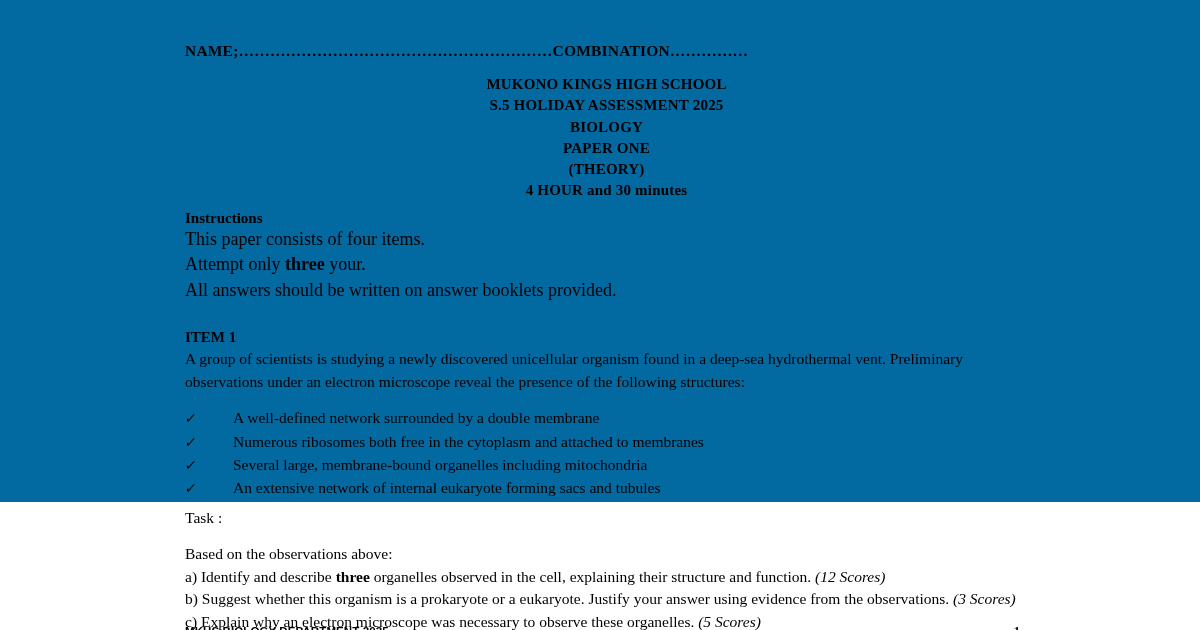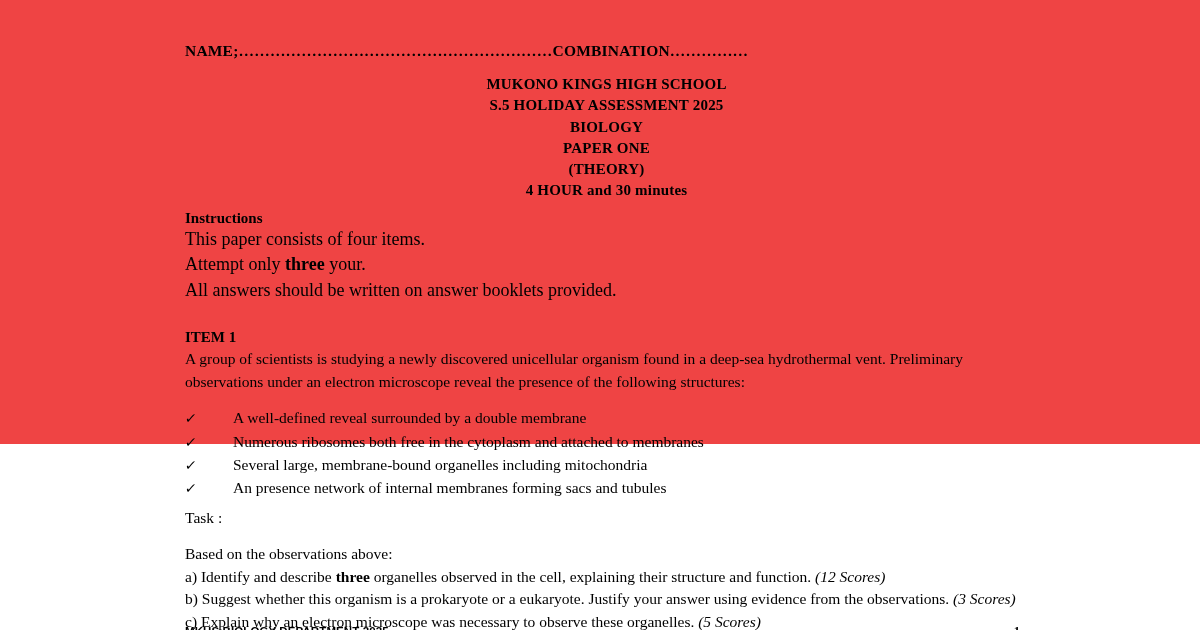--- a/index.html
+++ b/index.html
@@ -10,22 +10,22 @@
   body {
     width: 1200px;
     height: 630px;
     overflow: hidden;
     font-family: "Liberation Serif", serif;
     color: #000000;
   }
   .page {
     position: relative;
     width: 1200px;
-    height: 444px;
-    background: #ef4444;
+    height: 502px;
+    background: #0369a1;
     box-sizing: border-box;
   }
   .content {
     position: absolute;
     left: 185px;
     top: 42px;
     width: 835px;
   }
   .name-line {
     font-weight: bold;
@@ -142,33 +142,33 @@
     <div class="instr-line">This paper consists of four items.</div>
     <div class="instr-line"><span>Attempt only </span><b>three</b><span> your.</span></div>
     <div class="instr-line">All answers should be written on answer booklets provided.</div>
 
     <div class="item-title">ITEM 1</div>
     <div class="para">A group of scientists is studying a newly discovered unicellular organism found in a deep-sea hydrothermal vent. Preliminary observations under an electron microscope reveal the presence of the following structures:</div>
 
     <div class="bullets">
       <div class="bullet-row">
         <span class="bullet-mark">✓</span>
-        <span class="bullet-text">A well-defined reveal surrounded by a double membrane</span>
+        <span class="bullet-text">A well-defined network surrounded by a double membrane</span>
       </div>
       <div class="bullet-row">
         <span class="bullet-mark">✓</span>
         <span class="bullet-text">Numerous ribosomes both free in the cytoplasm and attached to membranes</span>
       </div>
       <div class="bullet-row">
         <span class="bullet-mark">✓</span>
         <span class="bullet-text">Several large, membrane-bound organelles including mitochondria</span>
       </div>
       <div class="bullet-row">
         <span class="bullet-mark">✓</span>
-        <span class="bullet-text">An presence network of internal membranes forming sacs and tubules</span>
+        <span class="bullet-text">An extensive network of internal eukaryote forming sacs and tubules</span>
       </div>
     </div>
 
     <div class="task-title">Task :</div>
 
     <div class="task-intro">Based on the observations above:</div>
 
     <div class="task-q"><span>a) Identify and describe </span><b>three</b><span> organelles observed in the cell, explaining their structure and function. </span><i>(12 Scores)</i></div>
 
     <div class="task-q"><span>b) Suggest whether this organism is a prokaryote or a eukaryote. Justify your answer using evidence from the observations. </span><i>(3 Scores)</i></div>

